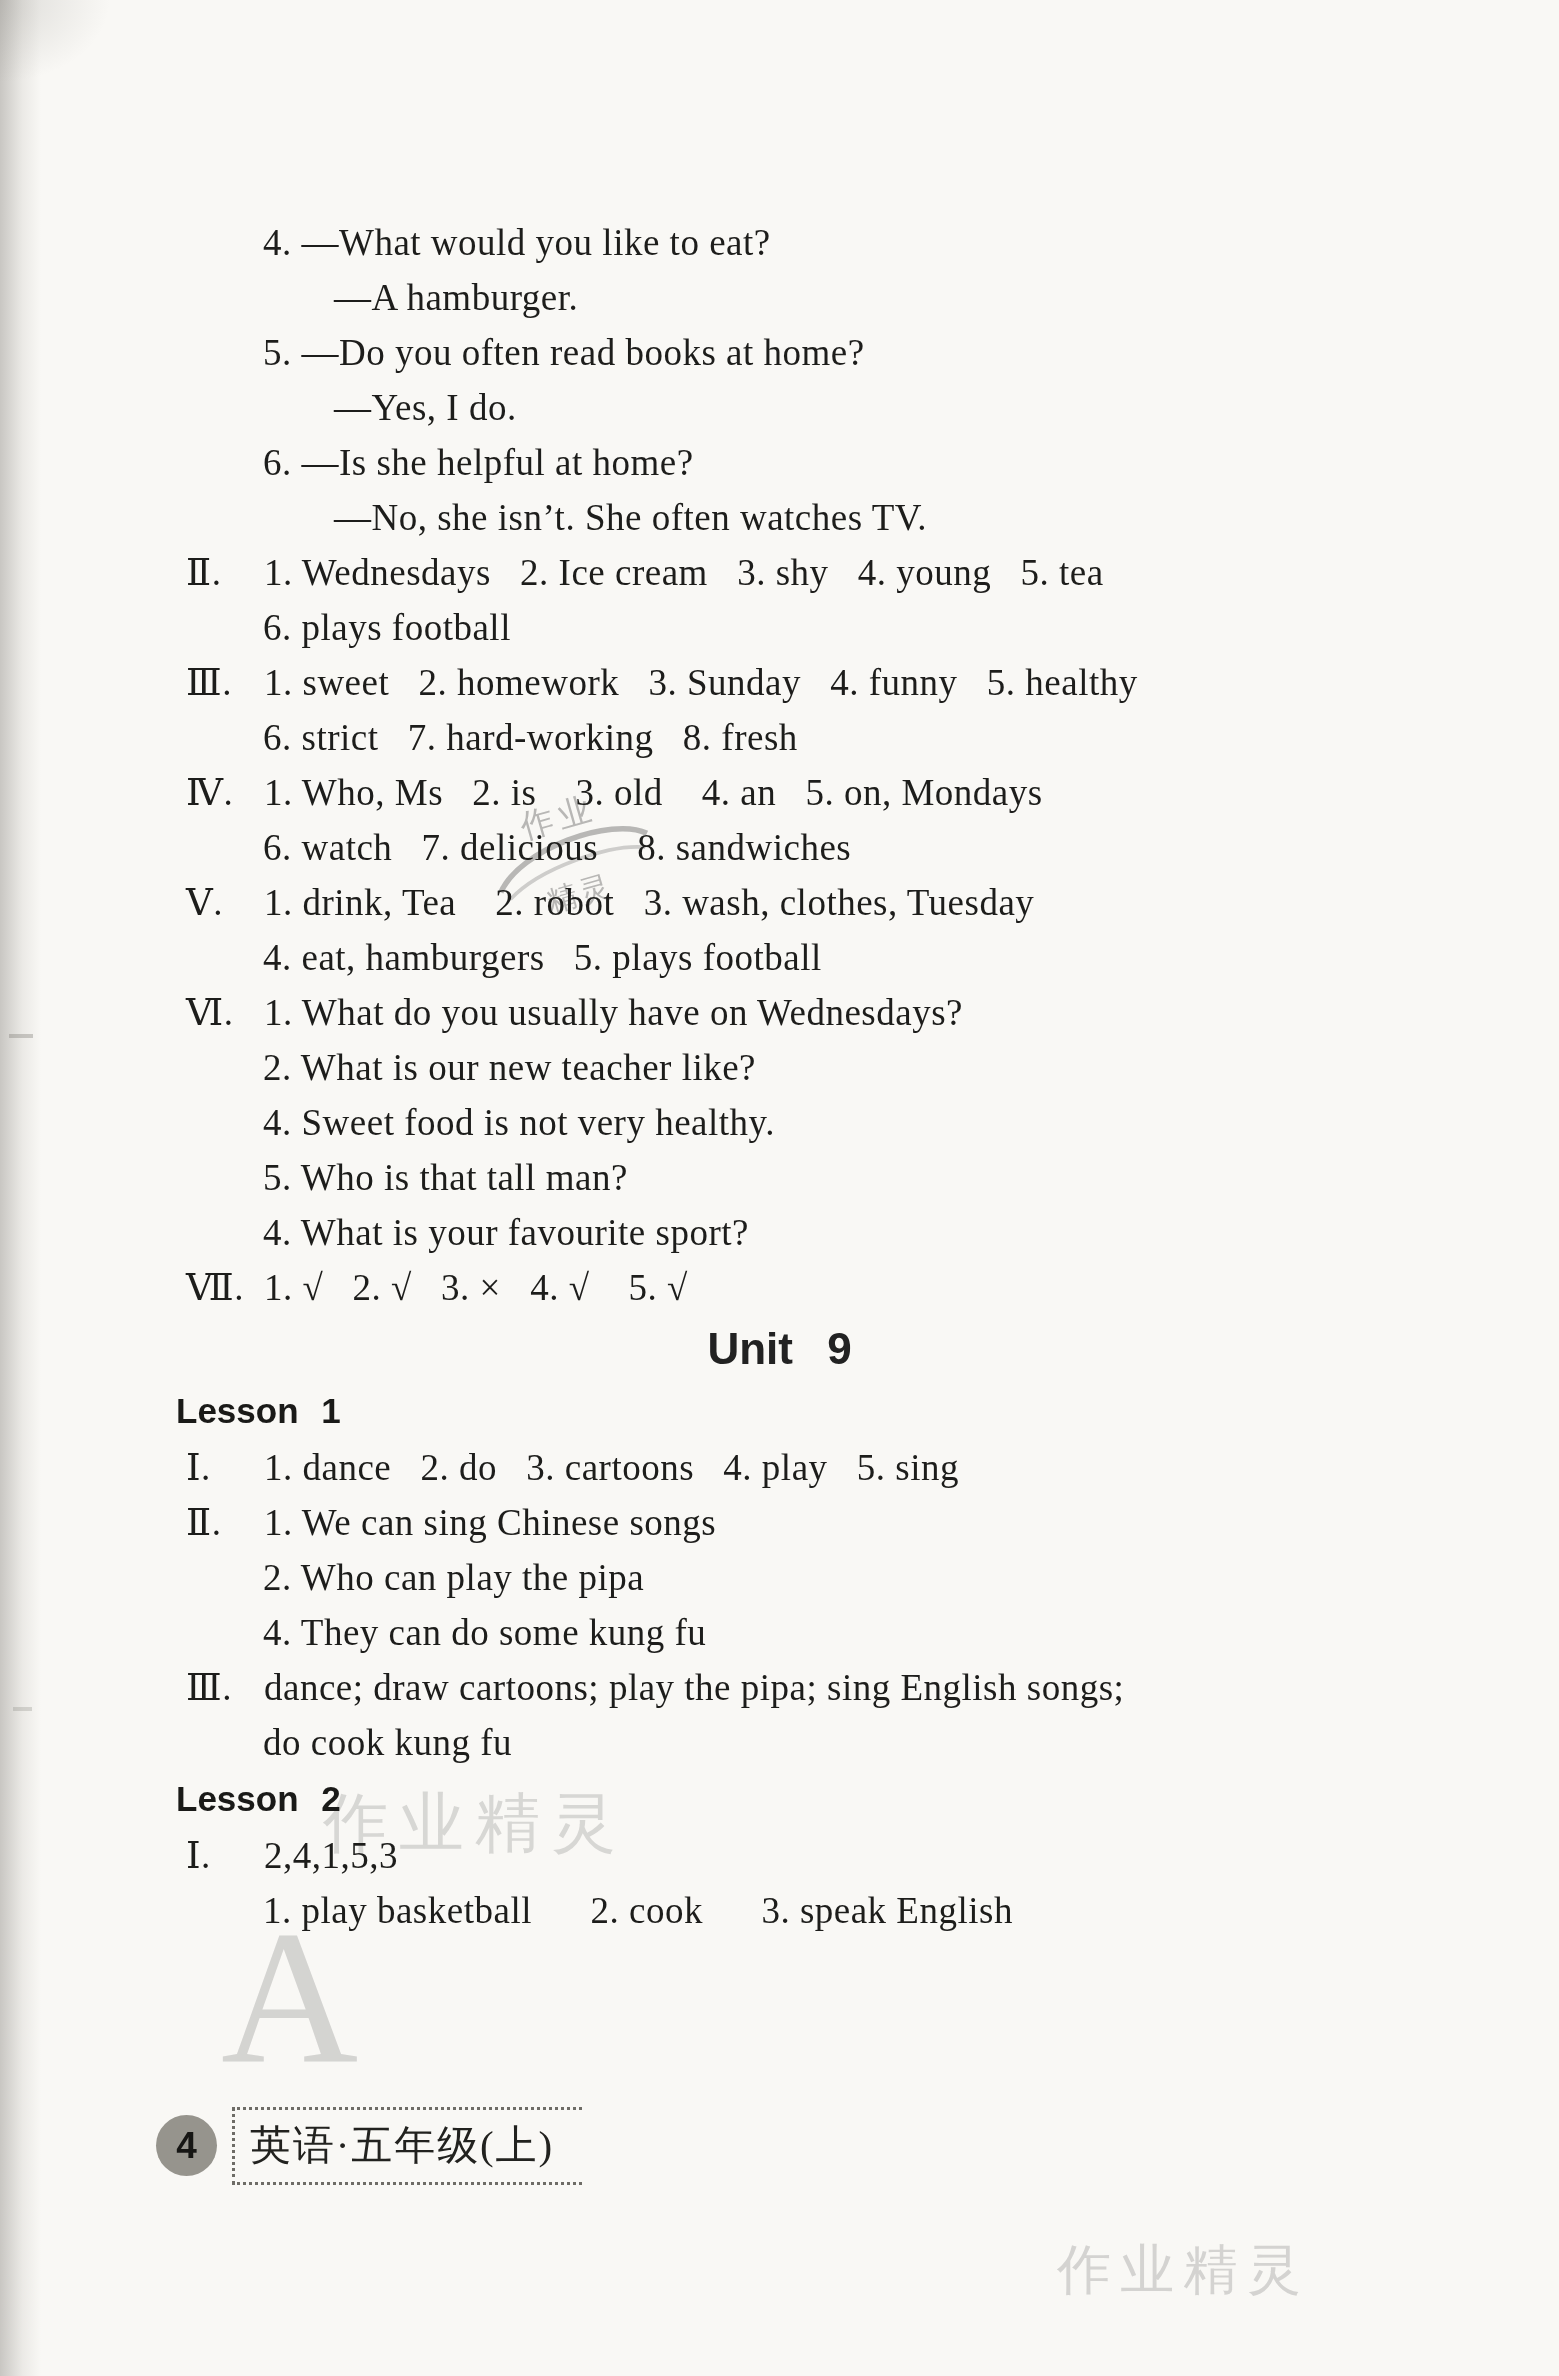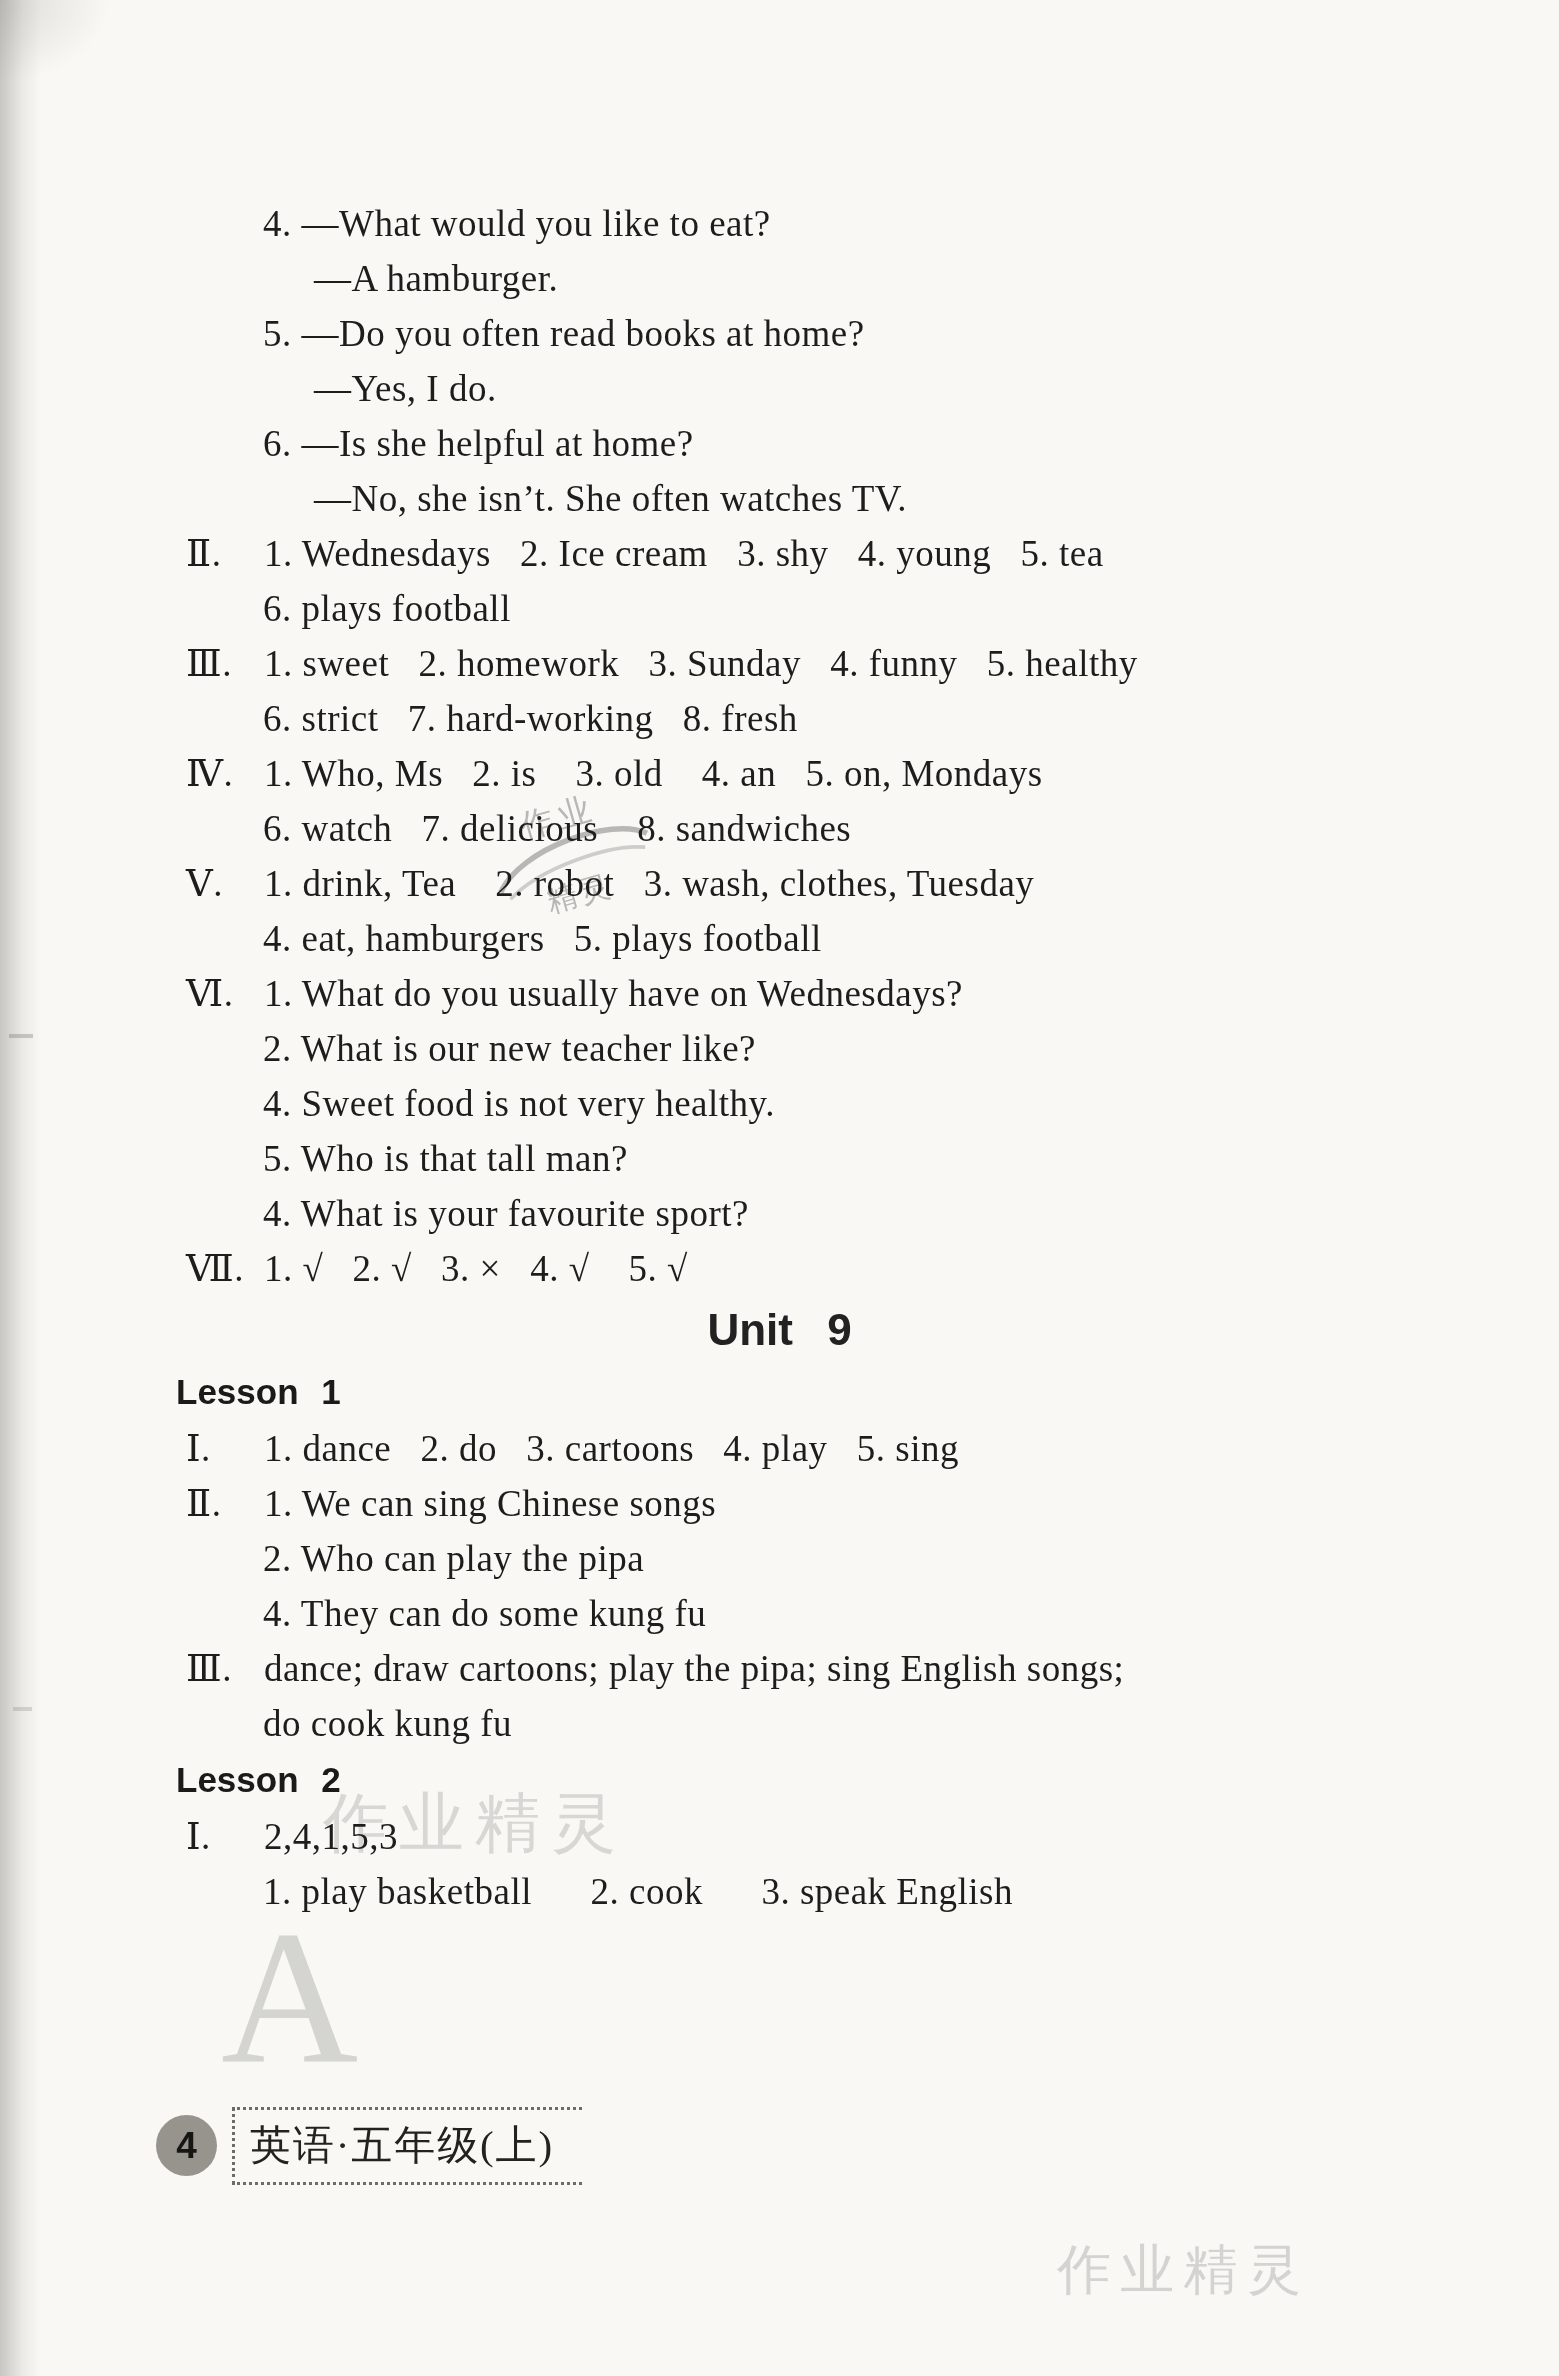--- a/index.html
+++ b/index.html
@@ -23,30 +23,30 @@
   }
   .scan-corner {
     position:absolute; left:0; top:0; width:111px; height:83px;
     background:radial-gradient(ellipse at 0 0, rgba(120,118,112,0.22), rgba(0,0,0,0) 70%);
     pointer-events:none;
   }
   .scan-mark1 { position:absolute; left:9.3px; top:1034px; width:24px; height:3.7px; background:rgba(120,118,112,0.35); }
   .scan-mark2 { position:absolute; left:13px; top:1707px; width:18.6px; height:3.7px; background:rgba(120,118,112,0.25); }
 
   
-  .content { position:absolute; left:0; top:196px; width:100%; }
+  .content { position:absolute; left:0; top:215px; width:100%; }
   .line {
     font-size:37px;
     line-height:55px;
     white-space:pre-wrap;
     letter-spacing:0.5px;
   }
   .ind0 { padding-left:186px; }
   .ind1 { padding-left:263px; }
-  .ind2 { padding-left:314px; }
+  .ind2 { padding-left:314px;margin-left:20px; }
   .marker { display:inline-block; width:78px; }
 
   .unit-heading {
     height:67px; line-height:67px;
     text-align:center;
     font-family:"Liberation Sans","DejaVu Sans",sans-serif;
     font-size:44px; font-weight:600;
     word-spacing:22px;
     color:#222;
   }

